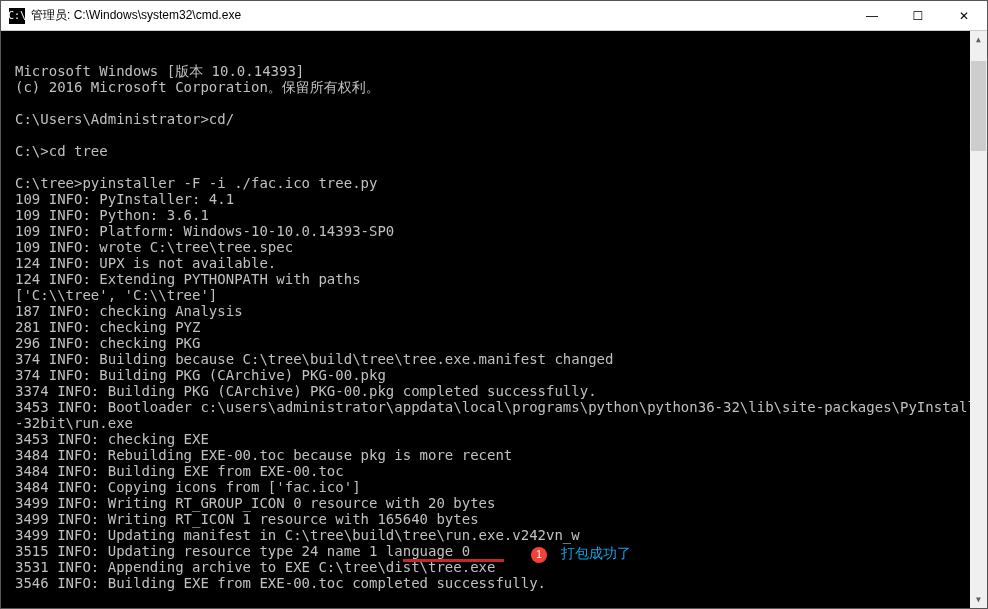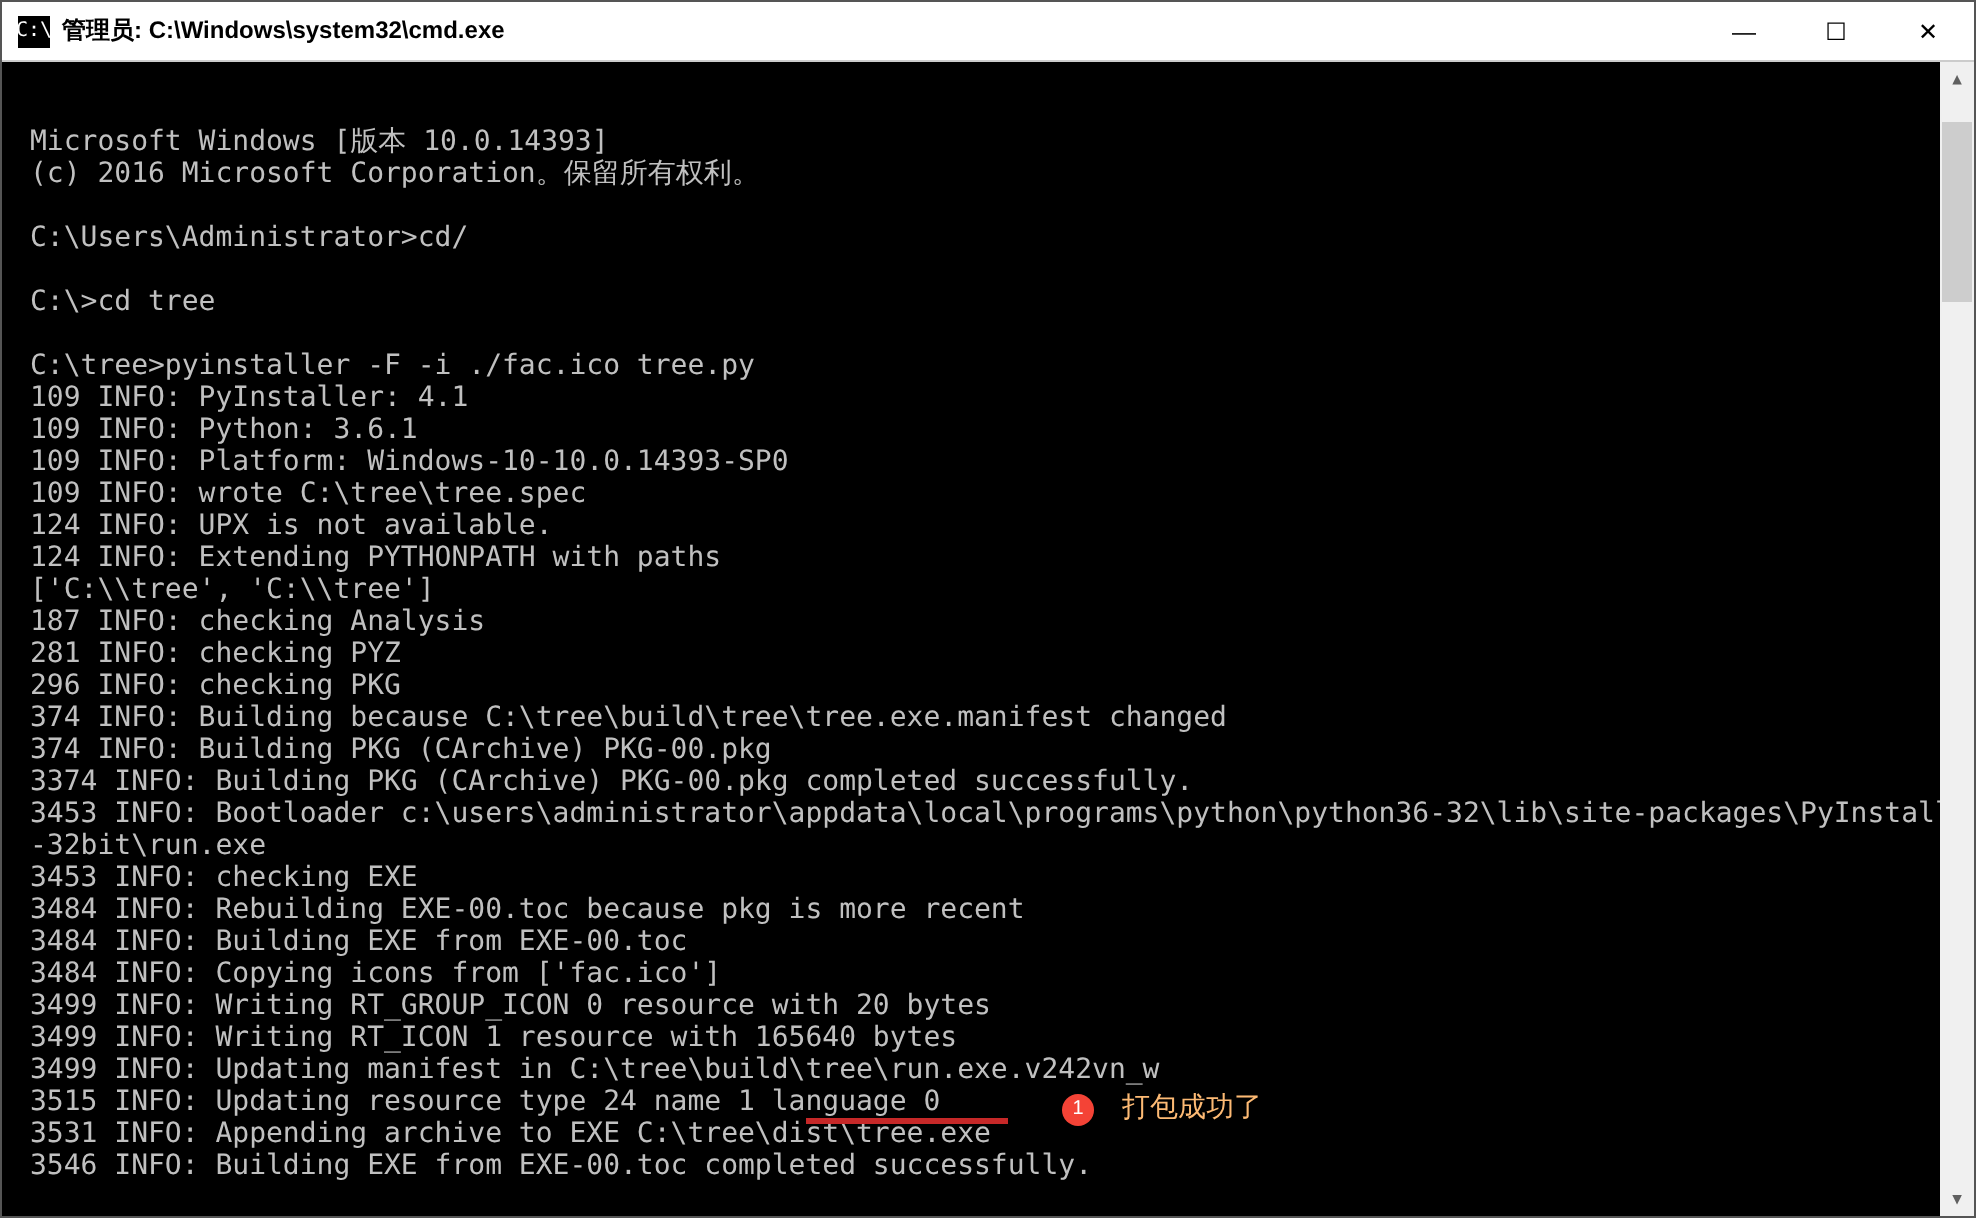--- a/index.html
+++ b/index.html
@@ -35,21 +35,20 @@
     justify-content: center;
     font-size: 10px;
     background: #000;
     color: #fff;
     font-family: monospace;
   }
   .titlebar-text {
     font-size: 12px;
     color: #000;
     flex: 1;
-    font-weight: bold;
   }
   .win-controls {
     display: flex;
     height: 100%;
   }
   .win-btn {
     width: 46px;
     height: 100%;
     display: flex;
     align-items: center;
@@ -115,21 +114,21 @@
     background: #f44336;
     color: #fff;
     font-size: 10px;
     display: flex;
     align-items: center;
     justify-content: center;
     font-family: "Microsoft YaHei", sans-serif;
   }
   .annotation-text {
     position: absolute;
-    color: #fdba74;
+    color: #0ea5e9;
     font-size: 14px;
     font-family: "Microsoft YaHei", sans-serif;
   }
 </style>
 </head>
 <body>
 
 <div class="window">
   <div class="titlebar">
     <div class="titlebar-icon">C:\</div>

